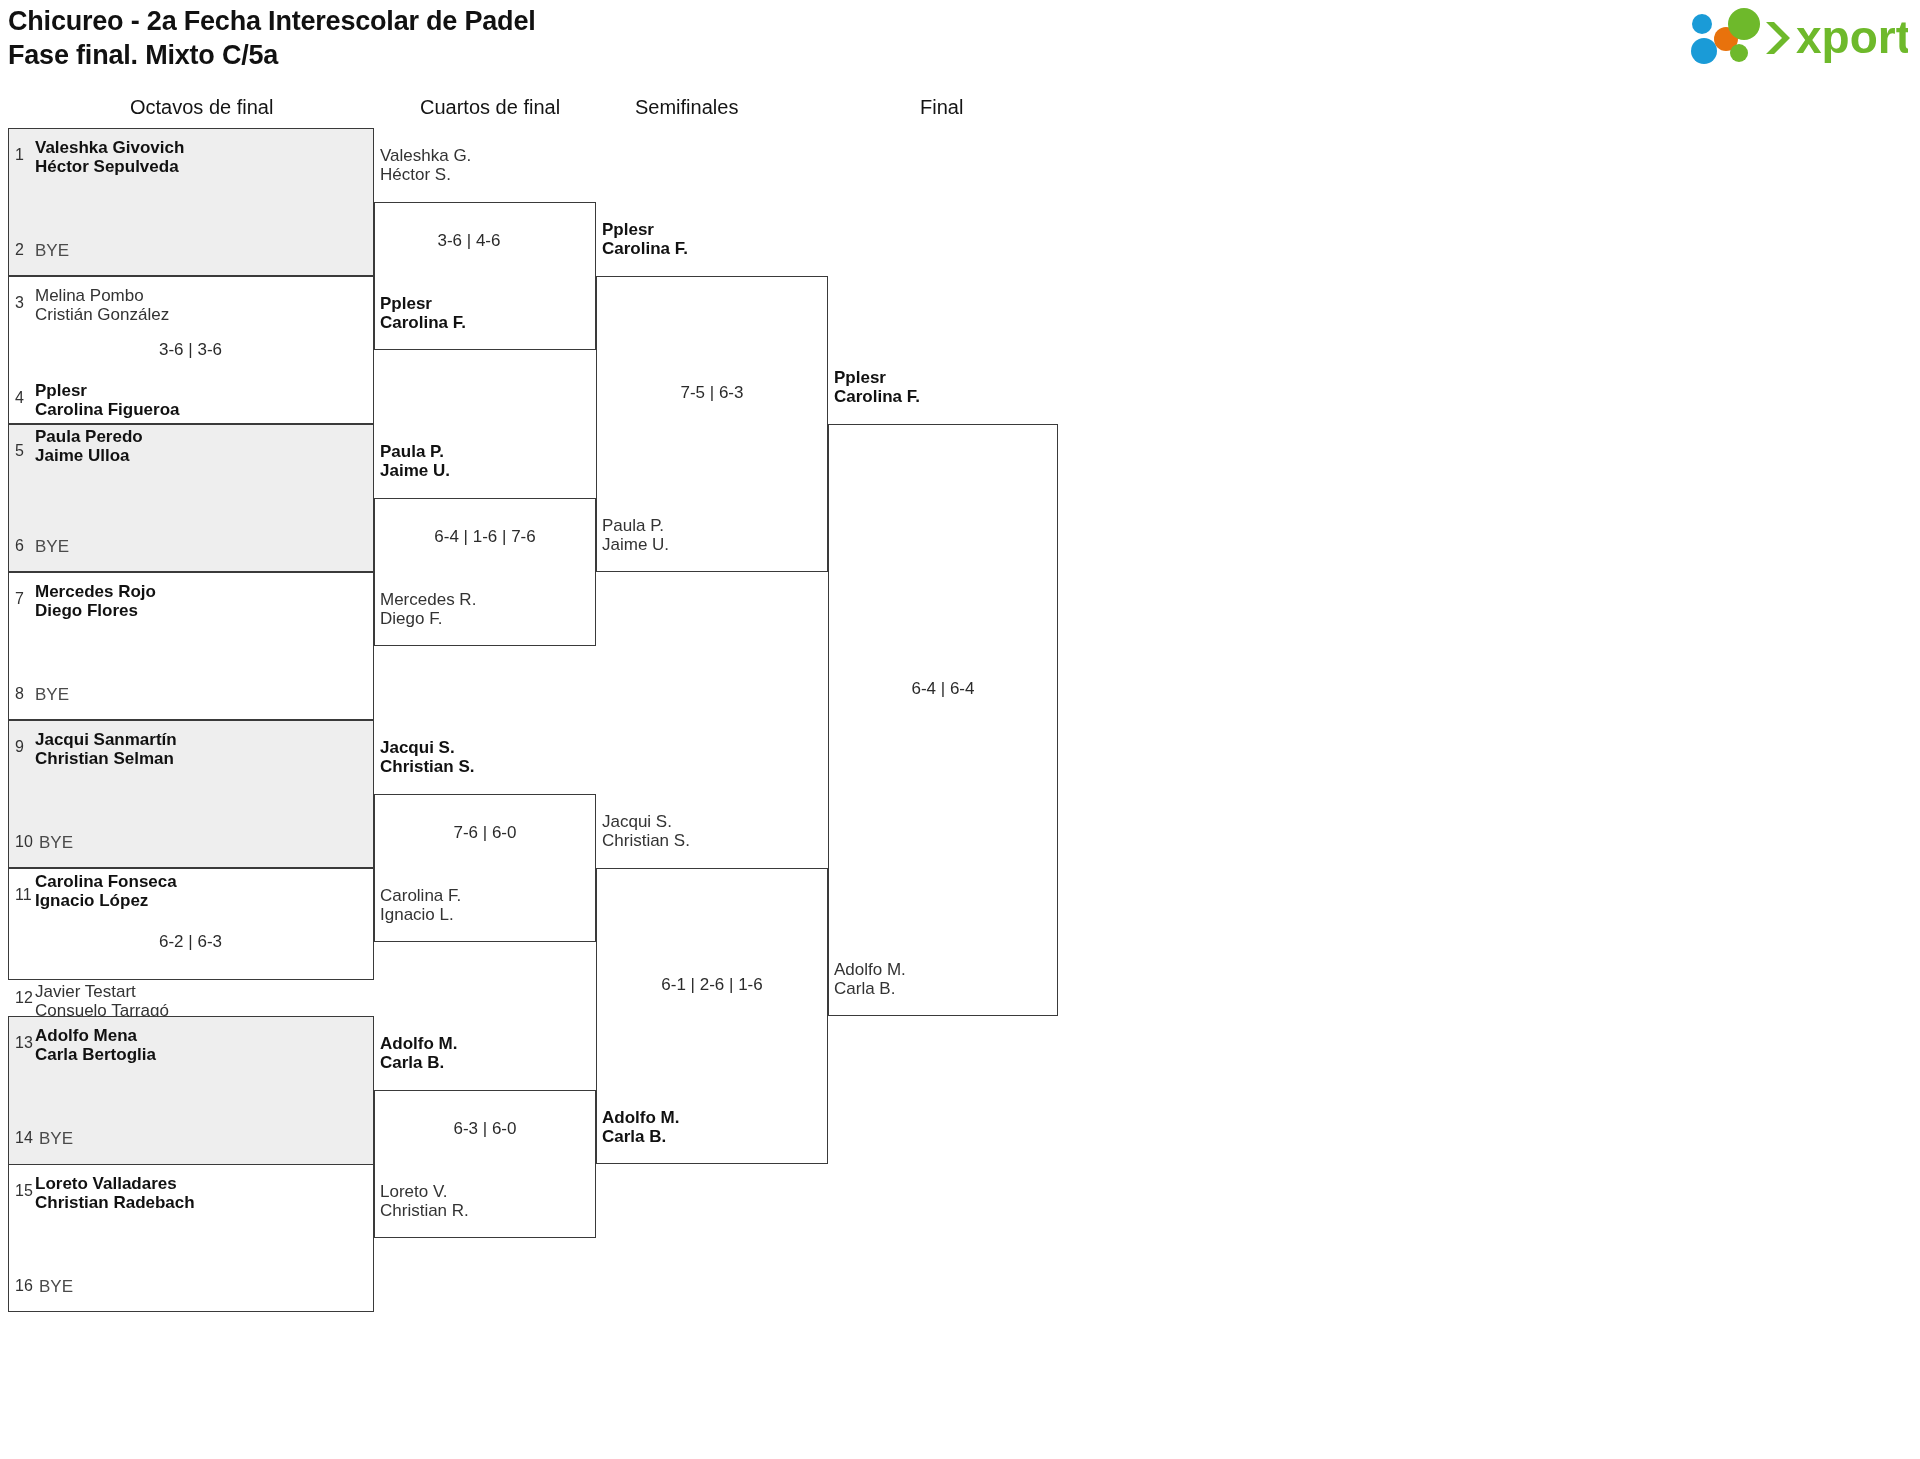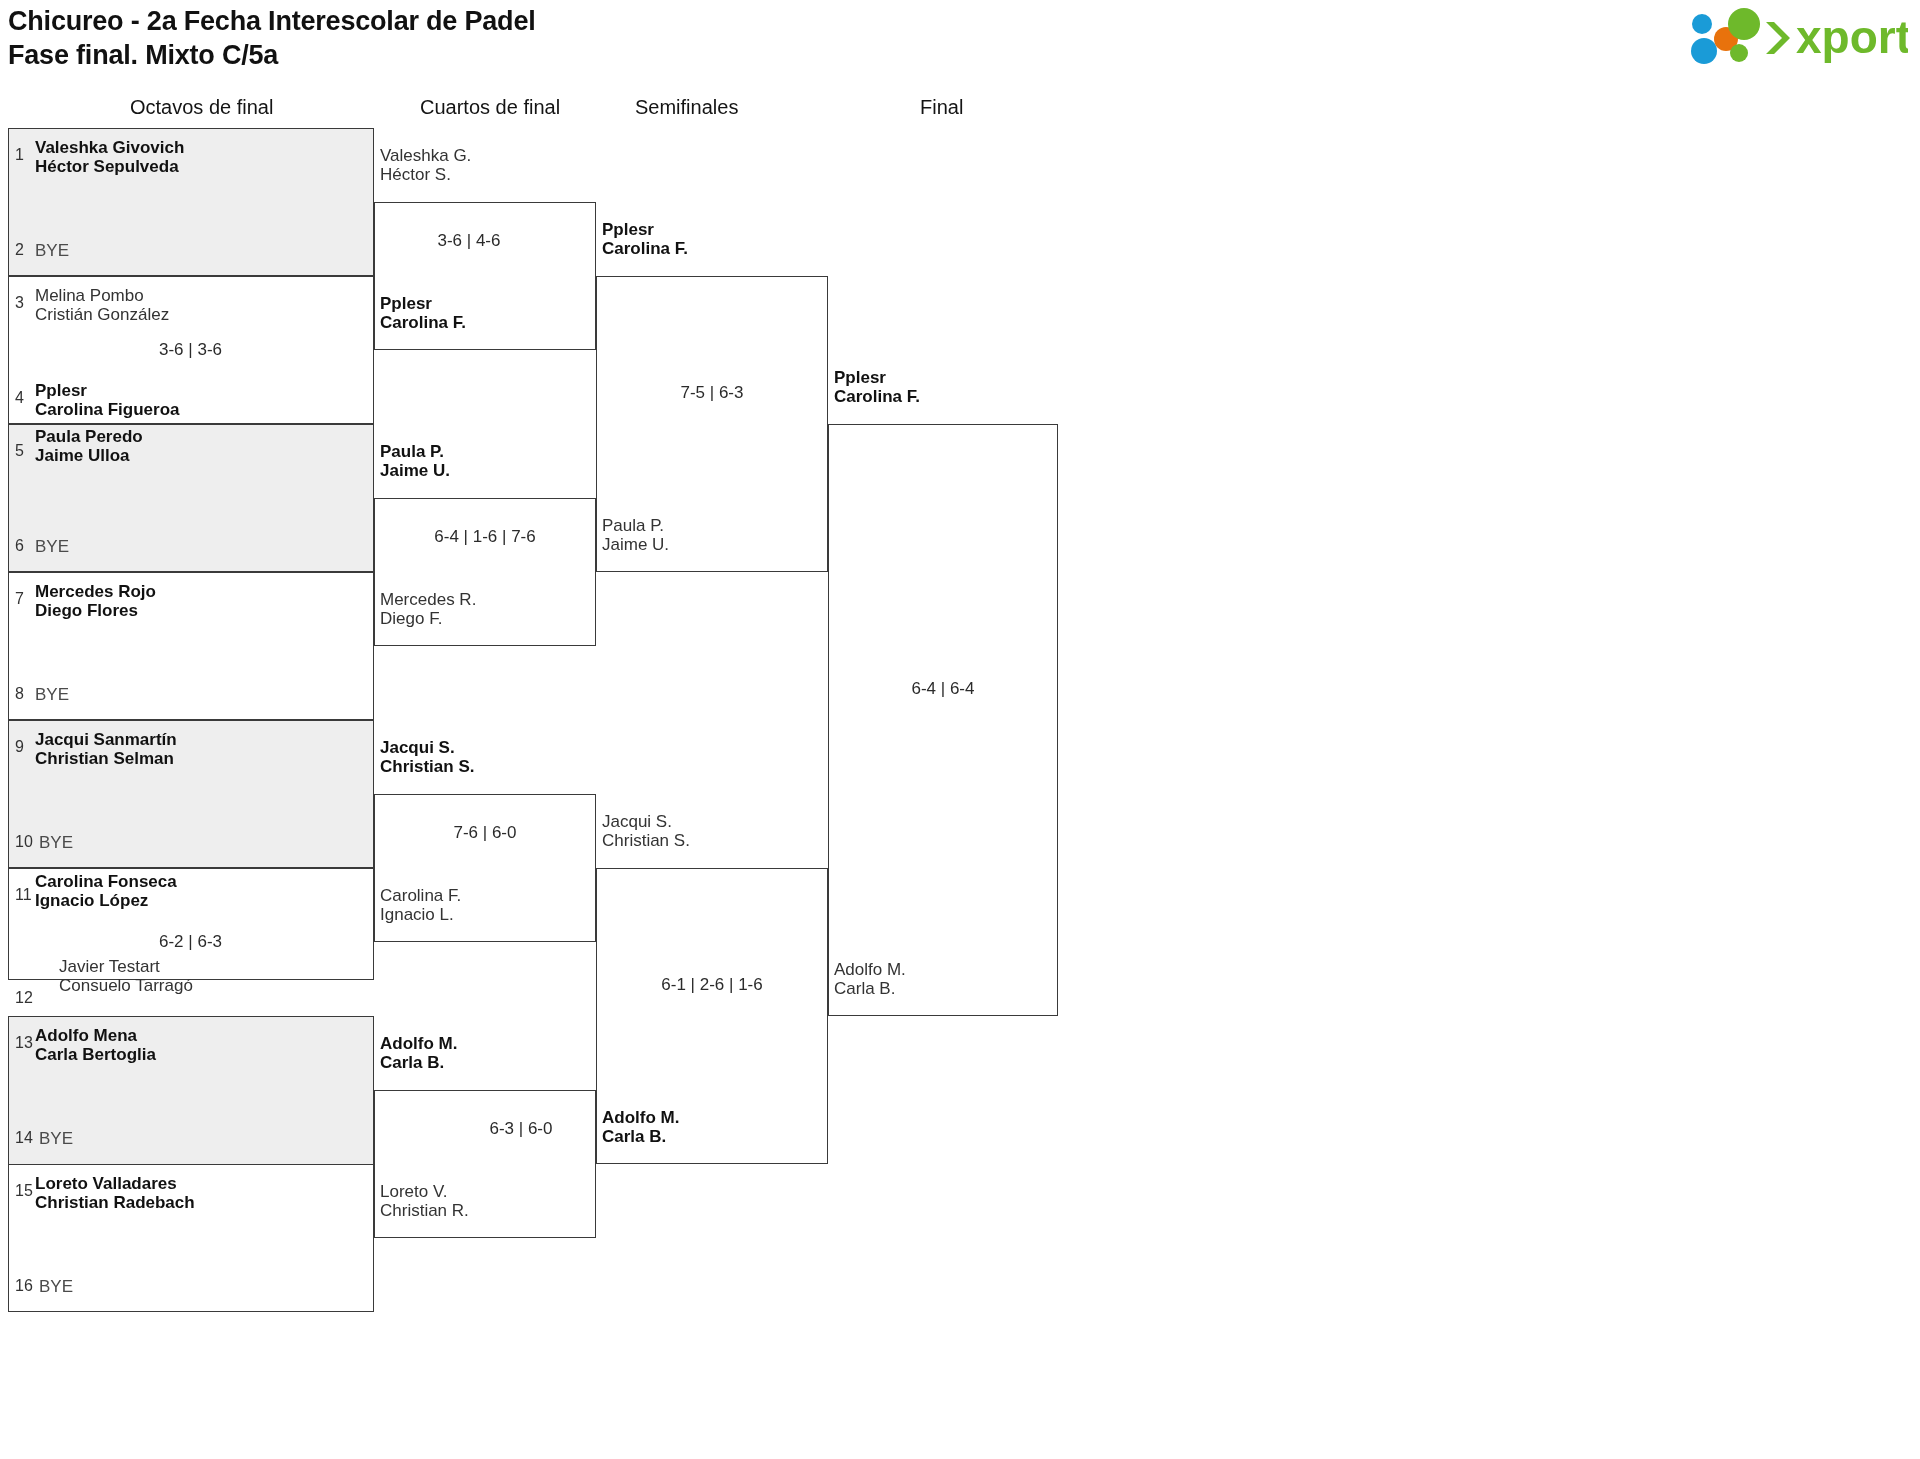--- a/index.html
+++ b/index.html
@@ -187,21 +187,21 @@
   </div>
 
   <div class="r1-box" style="top:868px; height:112px;">
     <div class="seed" style="top:17px;">11</div>
     <div class="team win" style="top:3px;">
       <span class="ln">Carolina Fonseca</span>
       <span class="ln">Ignacio López</span>
     </div>
     <div class="r1-score" style="left:150px; top:63px;">6-2 | 6-3</div>
     <div class="seed" style="top:120px;">12</div>
-    <div class="team" style="top:88px;margin-left:24px;">
+    <div class="team" style="top:113px;">
       <span class="ln">Javier Testart</span>
       <span class="ln">Consuelo Tarragó</span>
     </div>
   </div>
 
   <div class="r1-box shaded" style="top:1016px; height:152px;">
     <div class="seed" style="top:17px;">13</div>
     <div class="team win" style="top:9px;">
       <span class="ln">Adolfo Mena</span>
       <span class="ln">Carla Bertoglia</span>
@@ -251,21 +251,21 @@
   <div class="label" style="left:380px; top:886px;">
     <span class="ln">Carolina F.</span>
     <span class="ln">Ignacio L.</span>
   </div>
 
   <div class="cbox" style="left:374px; top:1090px; width:222px; height:148px;"></div>
   <div class="label win" style="left:380px; top:1034px;">
     <span class="ln">Adolfo M.</span>
     <span class="ln">Carla B.</span>
   </div>
-  <div class="score" style="left:374px; top:1119px; width:222px;margin-left:36px;">6-3 | 6-0</div>
+  <div class="score" style="left:374px; top:1119px; width:222px;">6-3 | 6-0</div>
   <div class="label" style="left:380px; top:1182px;">
     <span class="ln">Loreto V.</span>
     <span class="ln">Christian R.</span>
   </div>
 
   <div class="cbox" style="left:596px; top:276px; width:232px; height:296px;"></div>
   <div class="label win" style="left:602px; top:220px;">
     <span class="ln">Pplesr</span>
     <span class="ln">Carolina F.</span>
   </div>

